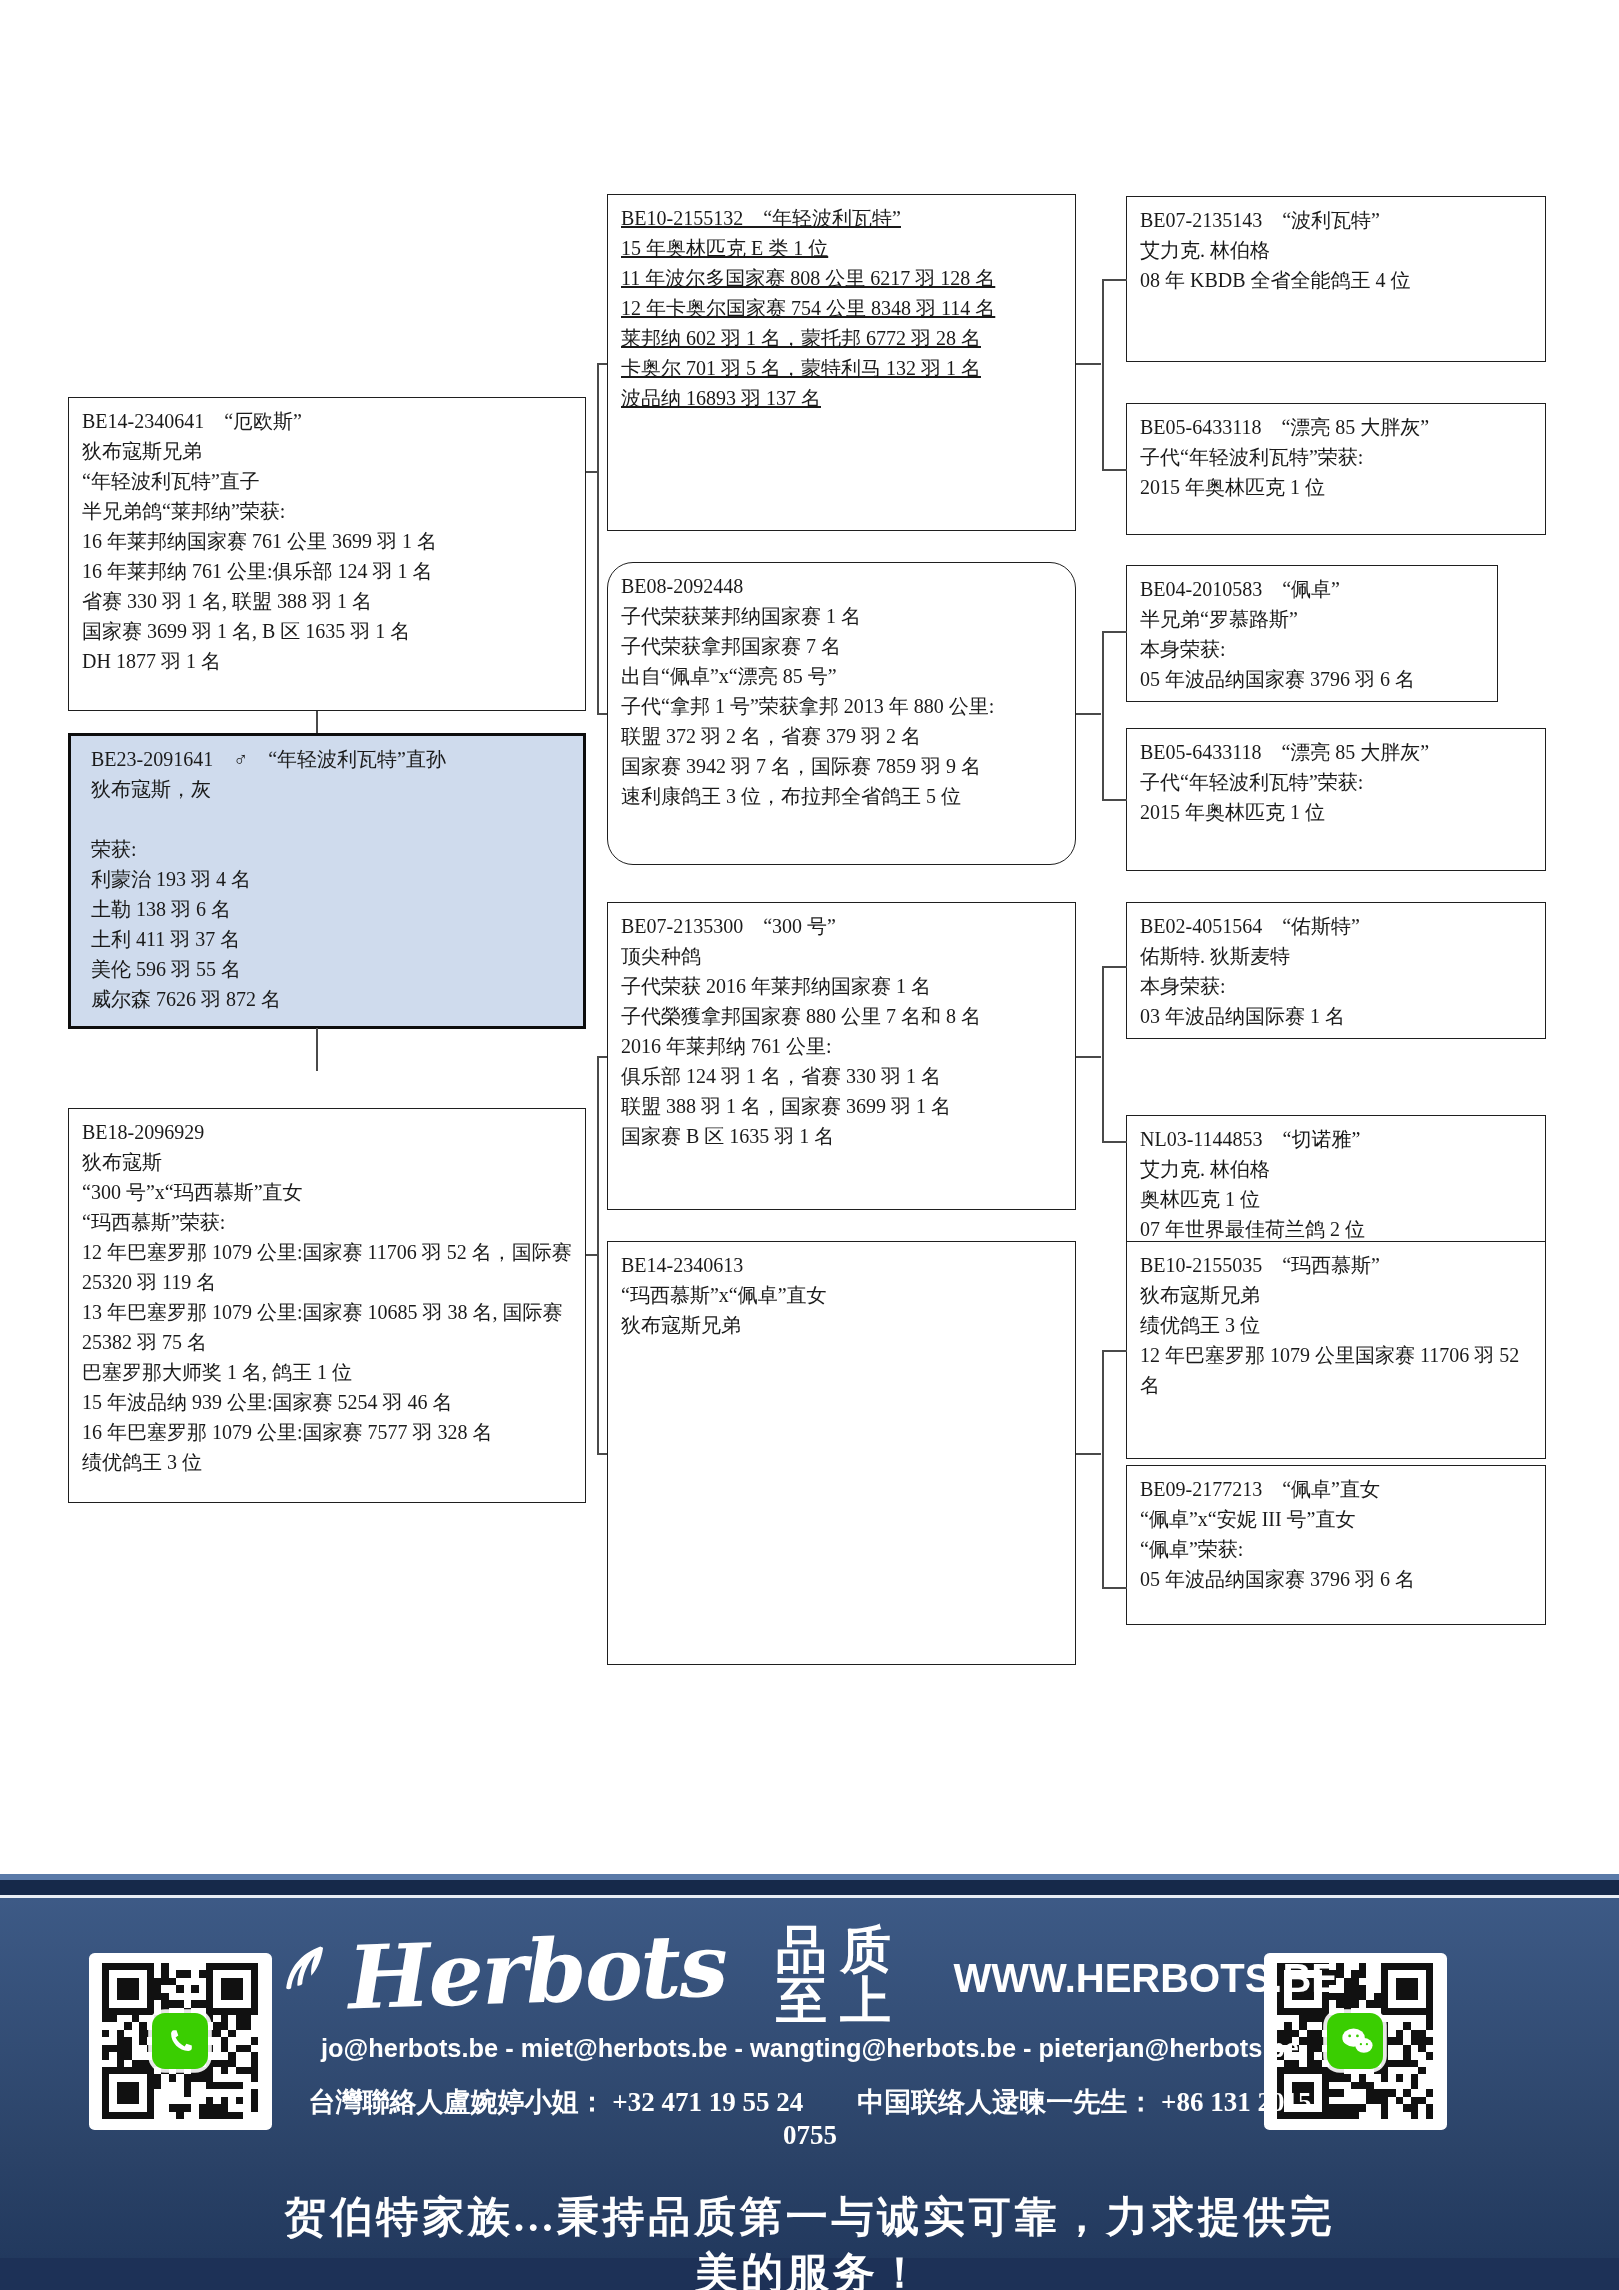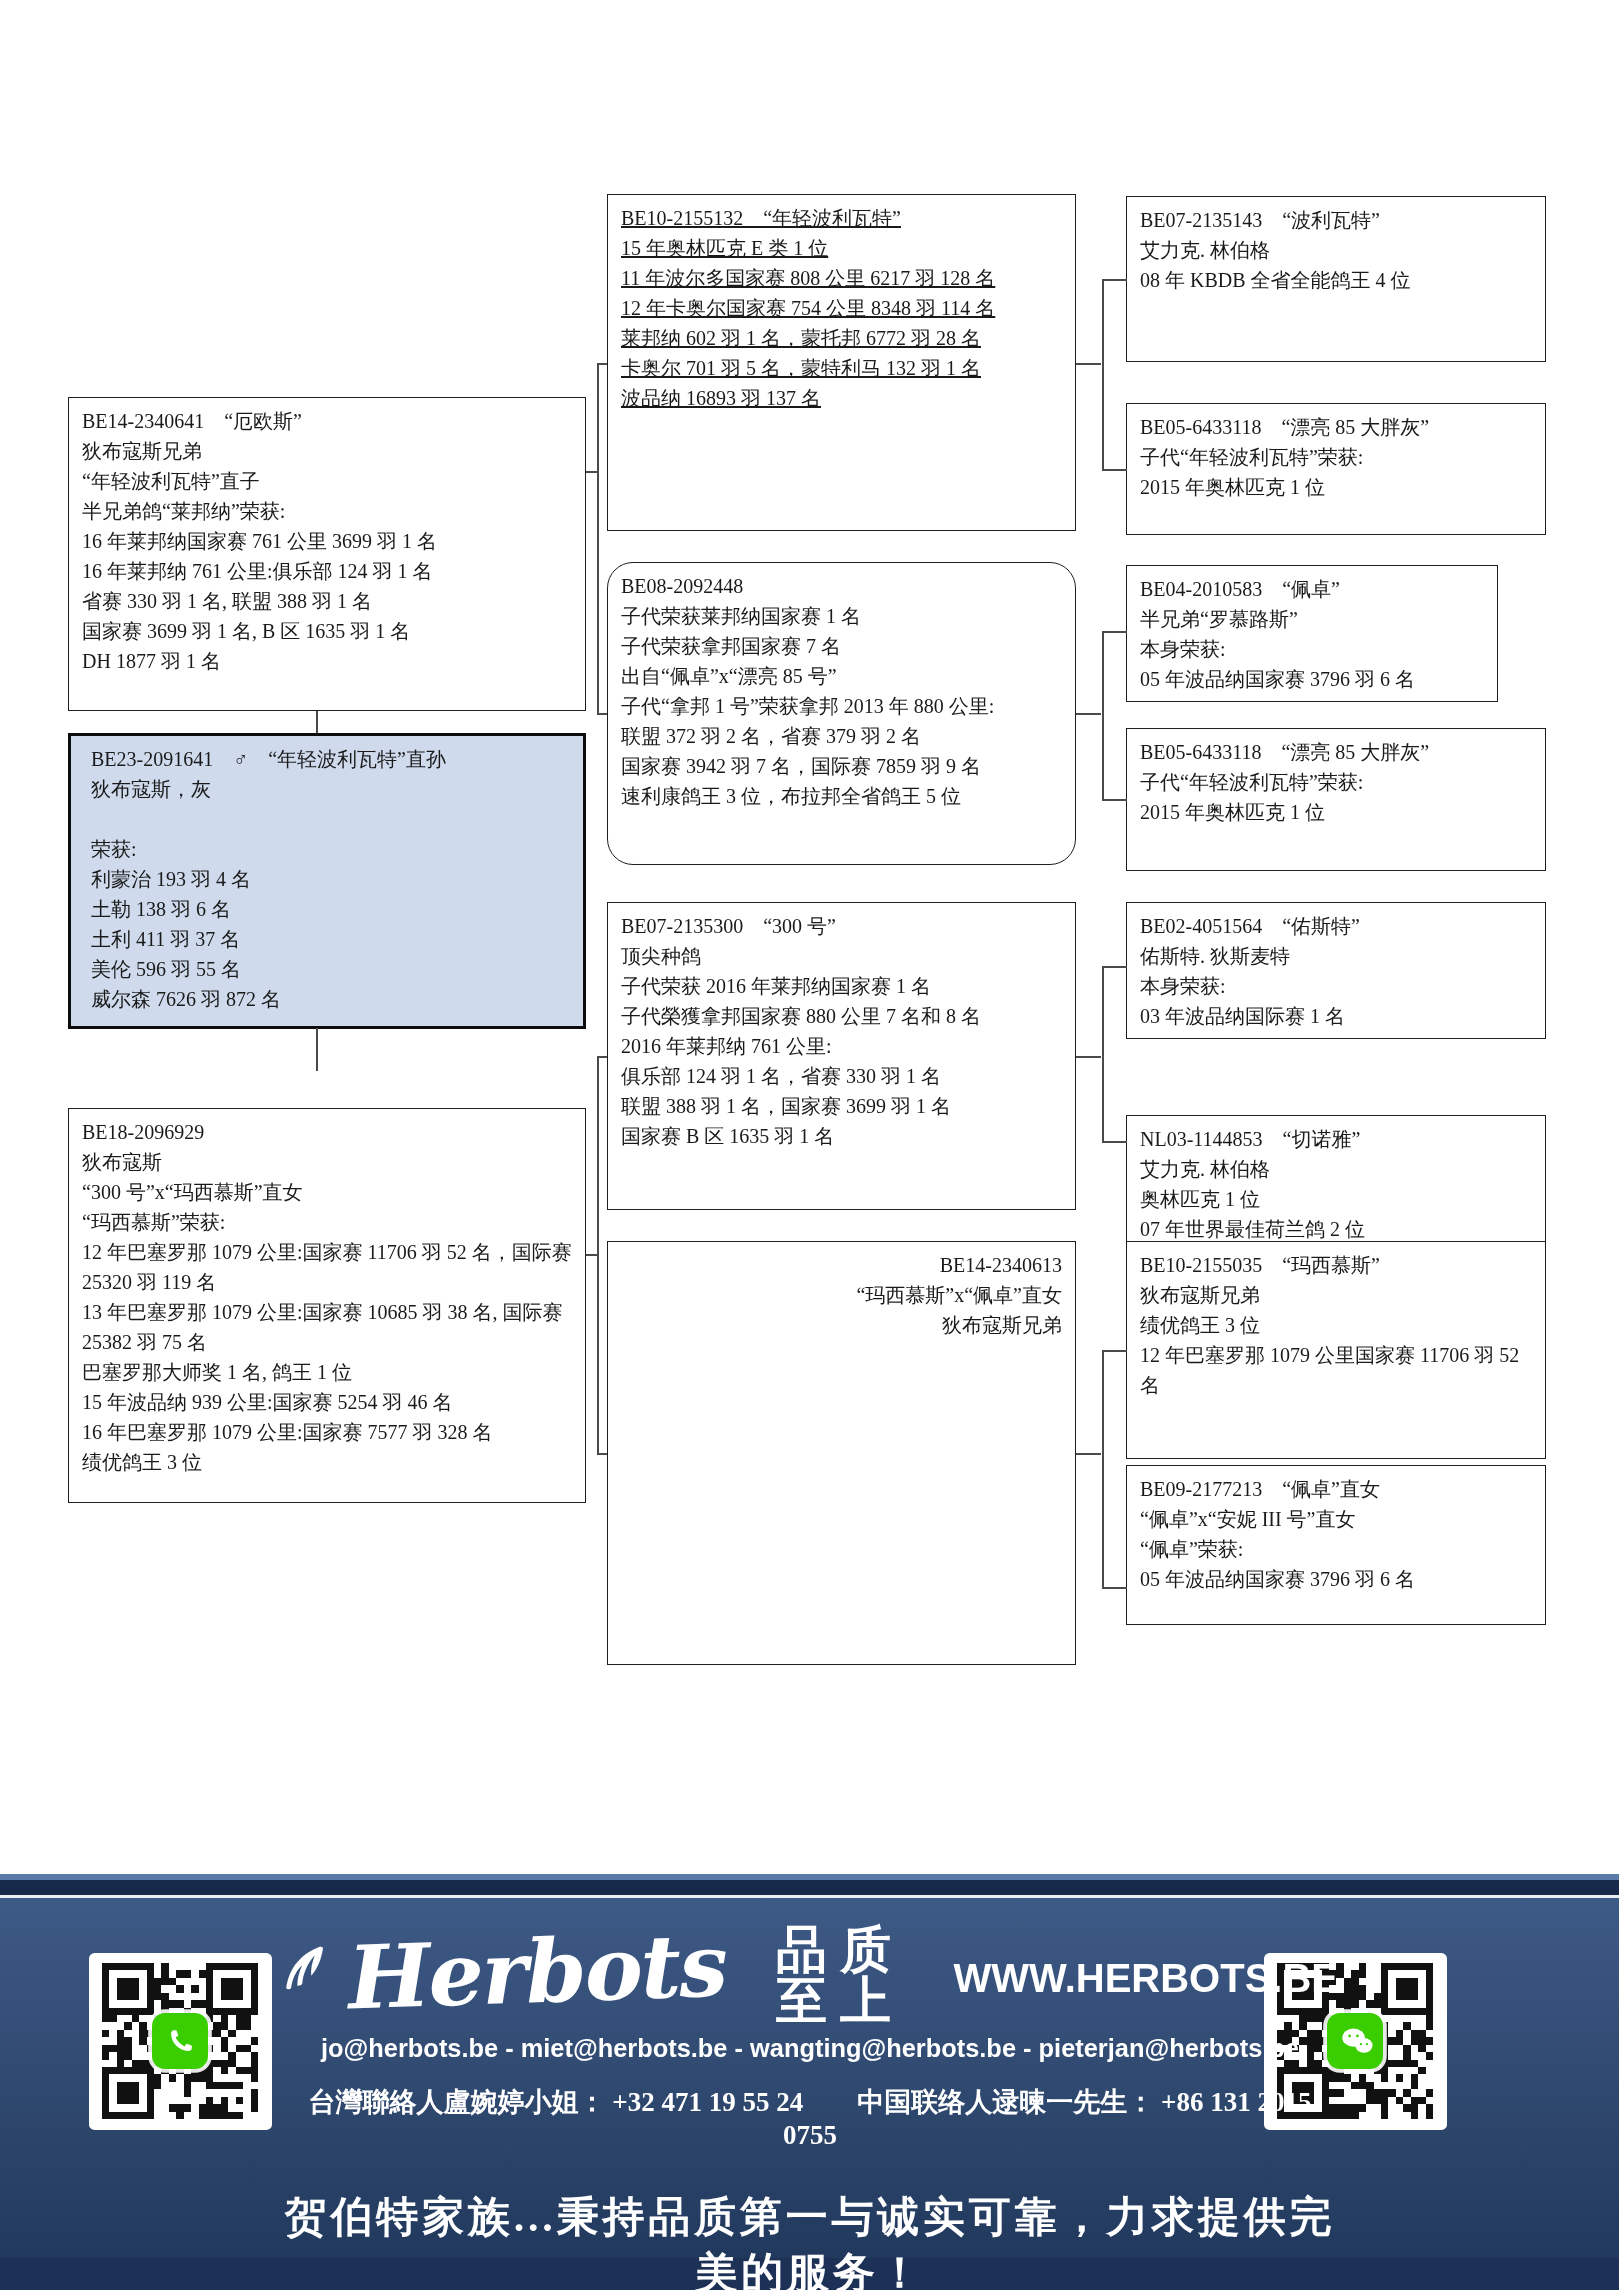--- a/index.html
+++ b/index.html
@@ -123,21 +123,21 @@
       <div class="line">BE07-2135300　“300 号”</div>
       <div class="line">顶尖种鸽</div>
       <div class="line">子代荣获 2016 年莱邦纳国家赛 1 名</div>
       <div class="line">子代榮獲拿邦国家赛 880 公里 7 名和 8 名</div>
       <div class="line">2016 年莱邦纳 761 公里:</div>
       <div class="line">俱乐部 124 羽 1 名，省赛 330 羽 1 名</div>
       <div class="line">联盟 388 羽 1 名，国家赛 3699 羽 1 名</div>
       <div class="line">国家赛 B 区 1635 羽 1 名</div>
     </div>
 
-  <div class="pbox" style="left:607px; top:1241px; width:469px; min-height:424px;text-align:right;">
+  <div class="pbox" style="left:607px; top:1241px; width:469px; min-height:424px;">
       <div class="line">BE14-2340613</div>
       <div class="line">“玛西慕斯”x“佩卓”直女</div>
       <div class="line">狄布寇斯兄弟</div>
     </div>
 
   <div class="pbox" style="left:1126px; top:196px; width:420px; min-height:166px;">
       <div class="line">BE07-2135143　“波利瓦特”</div>
       <div class="line">艾力克. 林伯格</div>
       <div class="line">08 年 KBDB 全省全能鸽王 4 位</div>
     </div>

